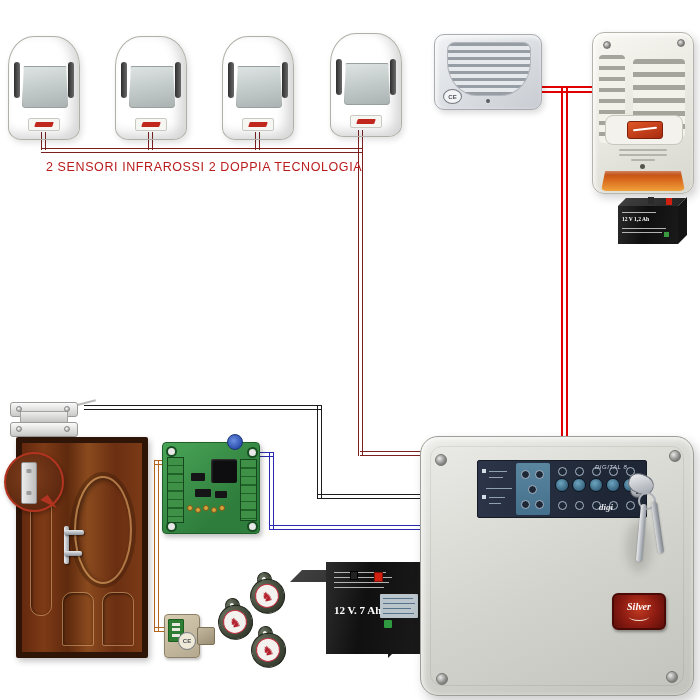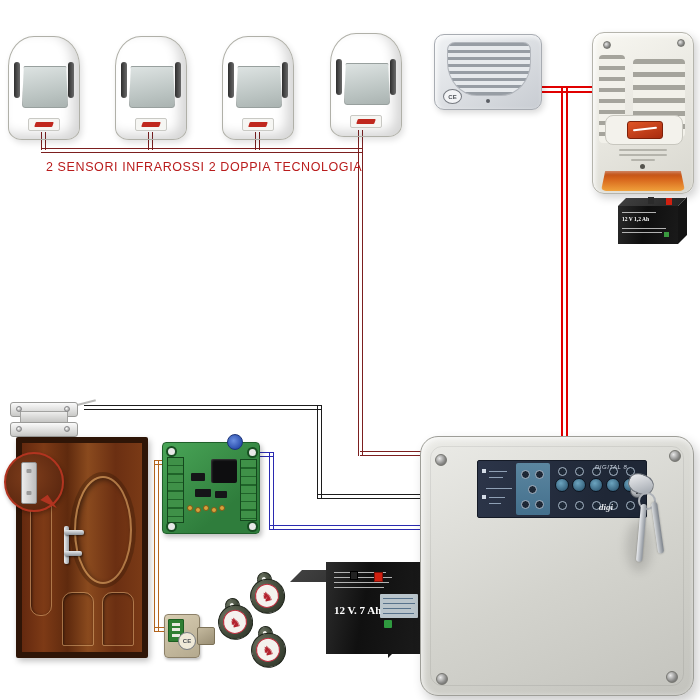--- a/index.html
+++ b/index.html
@@ -445,14 +445,18 @@
         </div>
     </div>
   </div>
 
   <div class="keys-shadow"></div>
   <div class="key-bow"></div>
   <div class="key-ring"></div>
   <div class="key-blade k1"></div>
   <div class="key-blade k2"></div>
 
+  <div class="brand-plate">
+    <div class="txt">Silver</div>
+    <div class="swoosh"></div>
+  </div>
 
 </div>
 
 </body></html>

